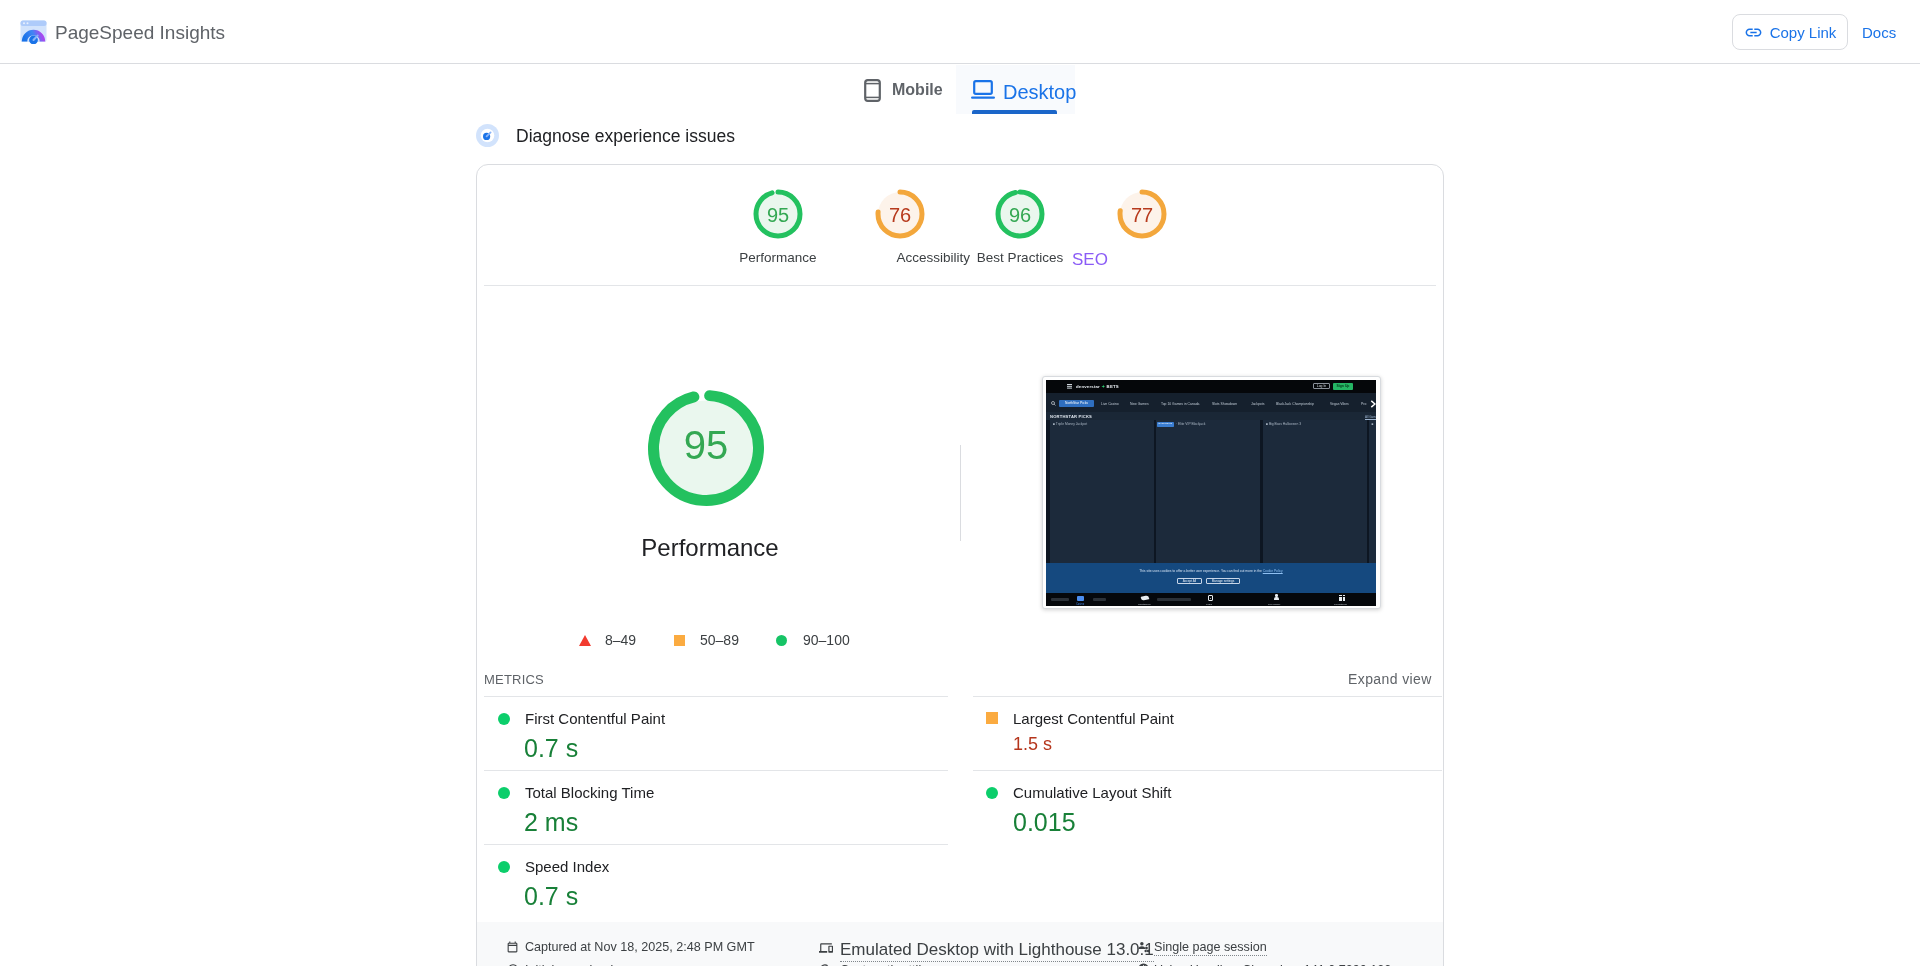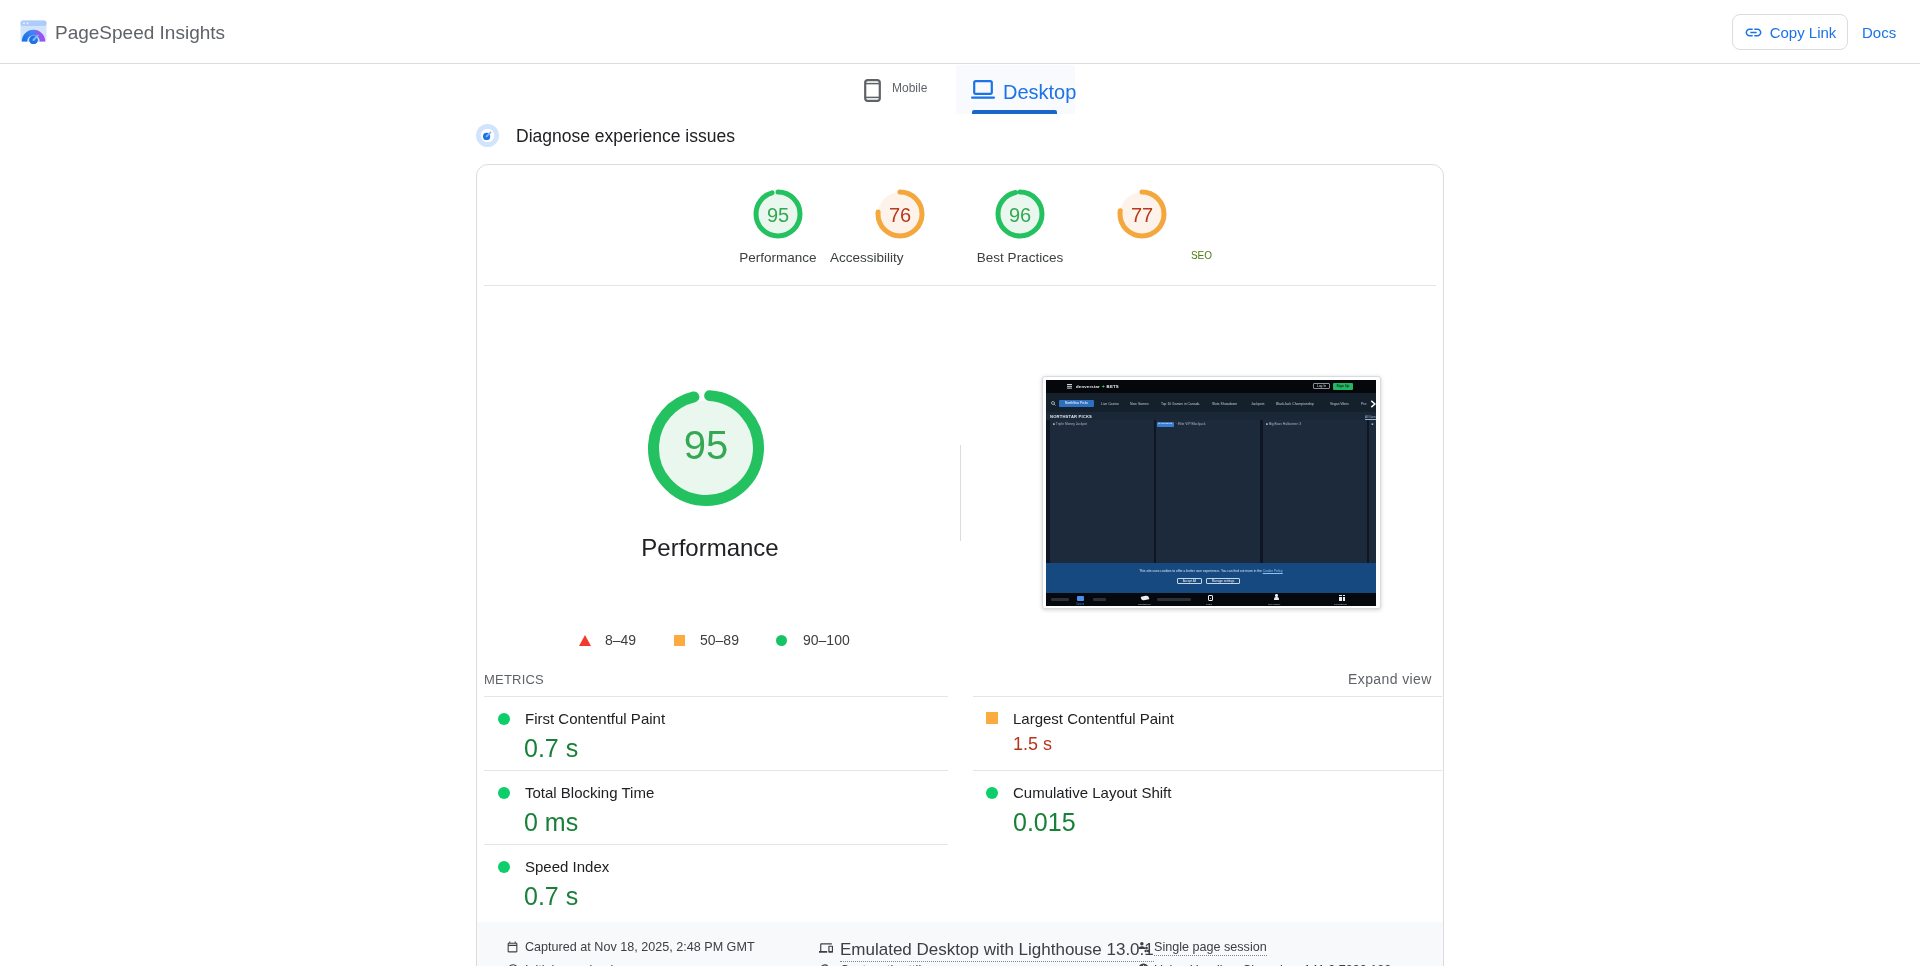--- a/index.html
+++ b/index.html
@@ -35,21 +35,21 @@
   <span style="font-size:15px;color:#1a73e8;font-weight:500">Copy Link</span>
 </div>
 <div class="abs" style="left:1862px;top:24px;font-size:15px;color:#1a73e8;font-weight:500">Docs</div>
 
 <div class="abs" style="left:956px;top:65px;width:119px;height:49px;background:#f8fafd"></div>
 <svg class="abs" style="left:864px;top:79px" width="17" height="23" viewBox="0 0 17 23">
   <rect x="1.2" y="1.2" width="14.6" height="20.6" rx="2.6" fill="none" stroke="#5f6368" stroke-width="2.2"></rect>
   <line x1="2" y1="4.6" x2="15" y2="4.6" stroke="#5f6368" stroke-width="1.5"></line>
   <line x1="2" y1="18.4" x2="15" y2="18.4" stroke="#5f6368" stroke-width="1.5"></line>
 </svg>
-<div class="abs" style="left:892px;top:81px;font-size:12px;color:#5f6368;font-weight:400">Mobile</div>
+<div class="abs" style="left:892px;top:81px;font-size:16px;color:#5f6368;font-weight:700">Mobile</div>
 <svg class="abs" style="left:971px;top:80px" width="24" height="20" viewBox="0 0 24 20">
   <rect x="3.2" y="1.2" width="17.6" height="12.6" rx="1.6" fill="none" stroke="#1a73e8" stroke-width="2.2"></rect>
   <rect x="0" y="16.4" width="24" height="2.4" rx="1.2" fill="#1a73e8"></rect>
 </svg>
 <div class="abs" style="left:1003px;top:81px;font-size:20px;color:#1a73e8;font-weight:500">Desktop</div>
 <div class="abs" style="left:972px;top:110px;width:85px;height:4px;background:#1b66c9;border-radius:2px 2px 0 0"></div>
 
 <svg class="abs" style="left:476px;top:124px" width="23" height="23" viewBox="0 0 23 23">
   <circle cx="11.5" cy="11.5" r="11.5" fill="#d2e3fc"></circle>
   <circle cx="11.5" cy="11.5" r="6.8" fill="#ffffff"></circle>
@@ -74,23 +74,23 @@
   <circle cx="25" cy="25" r="22" fill="#eaf7ee"></circle>
   <circle cx="25" cy="25" r="22" fill="none" stroke="#23c15f" stroke-width="5" stroke-linecap="round" stroke-dasharray="132.7 138.2" transform="rotate(-90 25 25)"></circle>
   <text x="25" y="26" text-anchor="middle" dominant-baseline="central" font-size="20" fill="#34a853" font-family="Liberation Sans,sans-serif">96</text>
 </svg>
 <svg class="abs" style="left:1117px;top:189px" width="50" height="50" viewBox="0 0 50 50">
   <circle cx="25" cy="25" r="22" fill="#fdf3ea"></circle>
   <circle cx="25" cy="25" r="22" fill="none" stroke="#f3a73c" stroke-width="5" stroke-linecap="round" stroke-dasharray="106.4 138.2" transform="rotate(-90 25 25)"></circle>
   <text x="25" y="26" text-anchor="middle" dominant-baseline="central" font-size="20" fill="#b73a1d" font-family="Liberation Sans,sans-serif">77</text>
 </svg>
 <div class="abs" style="left:708px;top:250px;width:140px;text-align:center;font-size:13.5px;color:#3c4043">Performance</div>
-<div class="abs" style="left:830px;top:250px;width:140px;text-align:left;font-size:13.5px;color:#3c4043">Accessibility</div>
+<div class="abs" style="left:830px;top:250px;width:140px;text-align:right;font-size:13.5px;color:#3c4043">Accessibility</div>
 <div class="abs" style="left:950px;top:250px;width:140px;text-align:center;font-size:13.5px;color:#3c4043">Best Practices</div>
-<div class="abs" style="left:1072px;top:250px;width:140px;text-align:right;font-size:10px;color:#4d7c0f">SEO</div>
+<div class="abs" style="left:1072px;top:250px;width:140px;text-align:left;font-size:17px;color:#8b5cf6">SEO</div>
 <div class="abs" style="left:484px;top:285px;width:952px;height:1px;background:#e3e5e8"></div>
 
 <svg class="abs" style="left:646px;top:388px" width="120" height="120" viewBox="0 0 120 120">
   <circle cx="60" cy="60" r="47.5" fill="#eaf7ee"></circle>
   <circle cx="60" cy="60" r="52.5" fill="none" stroke="#23c15f" stroke-width="11" stroke-linecap="round" stroke-dasharray="313.4 329.9" transform="rotate(-86 60 60)"></circle>
   <text x="60" y="56.5" text-anchor="middle" dominant-baseline="central" font-size="40" fill="#34a853" font-family="Liberation Sans,sans-serif">95</text>
 </svg>
 <div class="abs" style="left:560px;top:534px;width:300px;text-align:center;font-size:24px;color:#202124">Performance</div>
 
 <div class="abs" style="left:579px;top:635px;width:0;height:0;border-left:6px solid transparent;border-right:6px solid transparent;border-bottom:11px solid #f23b2f"></div>
@@ -172,21 +172,21 @@
 <div class="abs" style="left:1348px;top:671px;font-size:14px;letter-spacing:0.4px;color:#5f6368">Expand view</div>
 <div class="abs" style="left:484px;top:696px;width:464px;height:1px;background:#e3e5e8"></div>
 <div class="abs" style="left:973px;top:696px;width:469px;height:1px;background:#e3e5e8"></div>
 
 <div class="abs" style="left:498px;top:713px;width:12px;height:12px;border-radius:50%;background:#0cce6b"></div>
 <div class="abs" style="left:525px;top:710px;font-size:15px;color:#202124">First Contentful Paint</div>
 <div class="abs" style="left:524px;top:734px;font-size:25px;color:#188038">0.7 s</div>
 <div class="abs" style="left:484px;top:770px;width:464px;height:1px;background:#e3e5e8"></div>
 <div class="abs" style="left:498px;top:787px;width:12px;height:12px;border-radius:50%;background:#0cce6b"></div>
 <div class="abs" style="left:525px;top:784px;font-size:15px;color:#202124">Total Blocking Time</div>
-<div class="abs" style="left:524px;top:808px;font-size:25px;color:#188038">0 ms</div>
+<div class="abs" style="left:524px;top:808px;font-size:25px;color:#188038">2 ms</div>
 <div class="abs" style="left:484px;top:844px;width:464px;height:1px;background:#e3e5e8"></div>
 <div class="abs" style="left:498px;top:861px;width:12px;height:12px;border-radius:50%;background:#0cce6b"></div>
 <div class="abs" style="left:525px;top:858px;font-size:15px;color:#202124">Speed Index</div>
 <div class="abs" style="left:524px;top:882px;font-size:25px;color:#188038">0.7 s</div>
 
 <div class="abs" style="left:986px;top:712px;width:12px;height:12px;background:#fbab40"></div>
 <div class="abs" style="left:1013px;top:710px;font-size:15px;color:#202124">Largest Contentful Paint</div>
 <div class="abs" style="left:1013px;top:734px;font-size:18px;color:#b5351c">1.5 s</div>
 <div class="abs" style="left:973px;top:770px;width:469px;height:1px;background:#e3e5e8"></div>
 <div class="abs" style="left:986px;top:787px;width:12px;height:12px;border-radius:50%;background:#0cce6b"></div>

